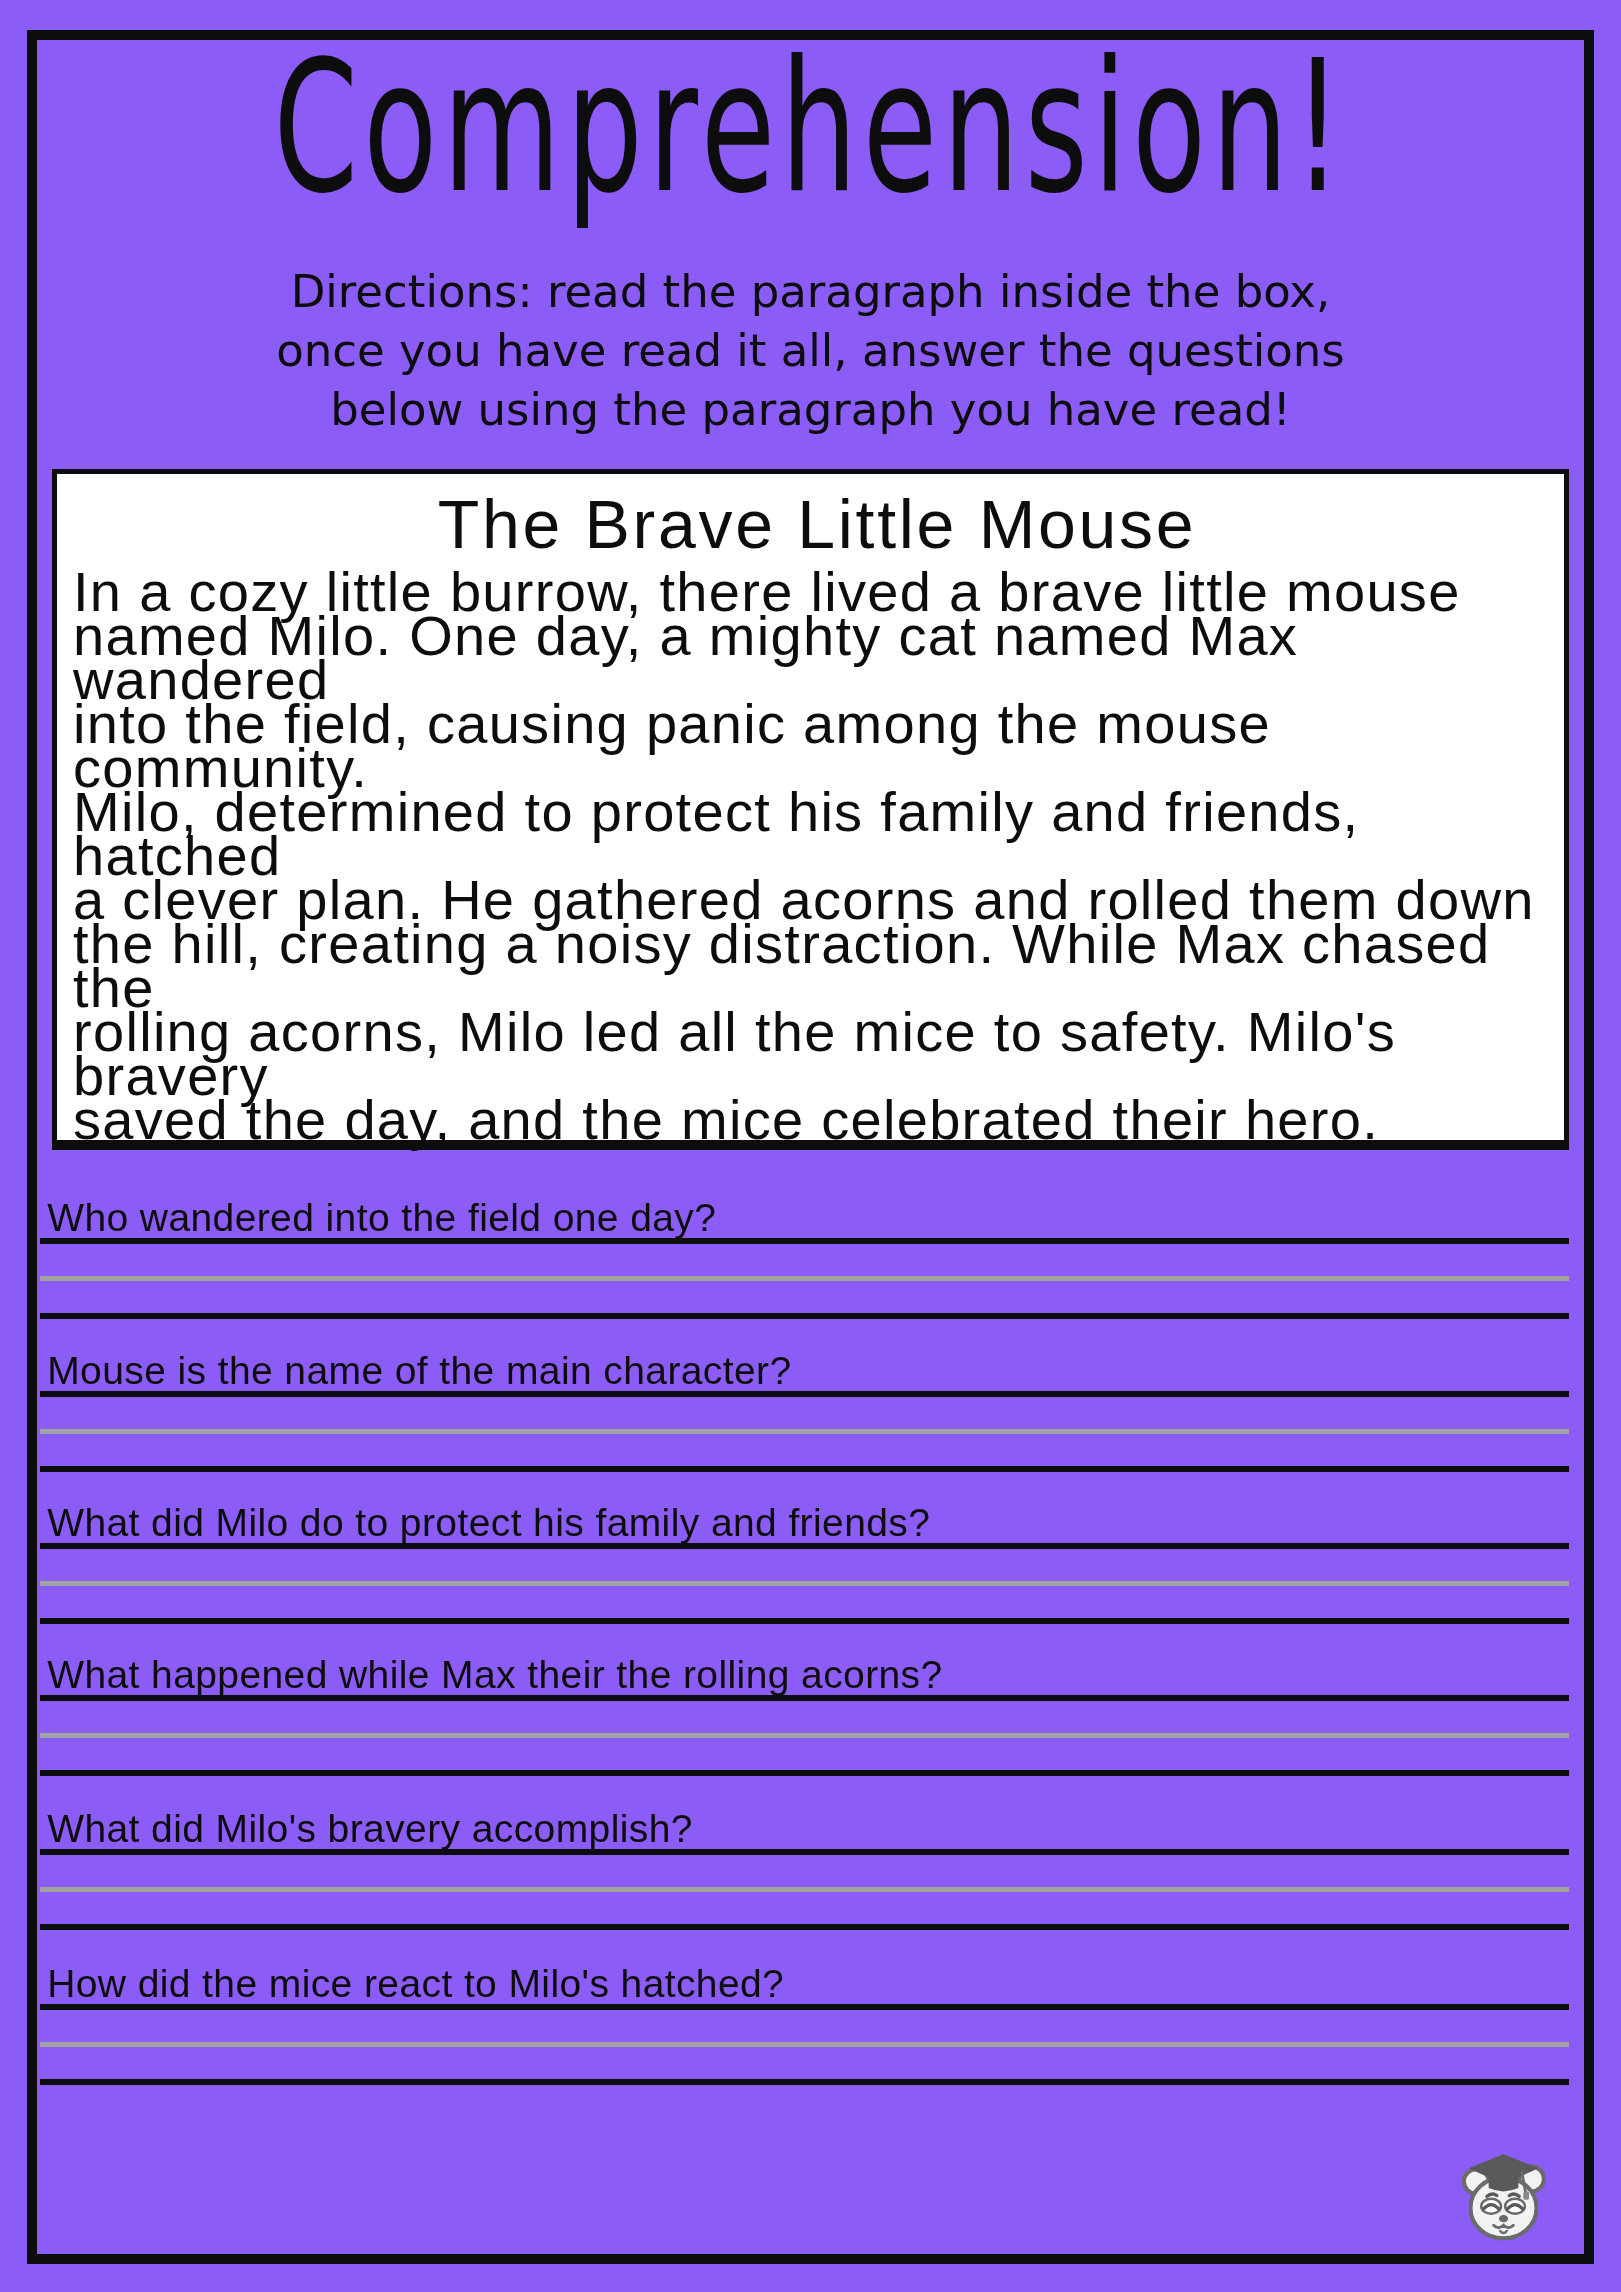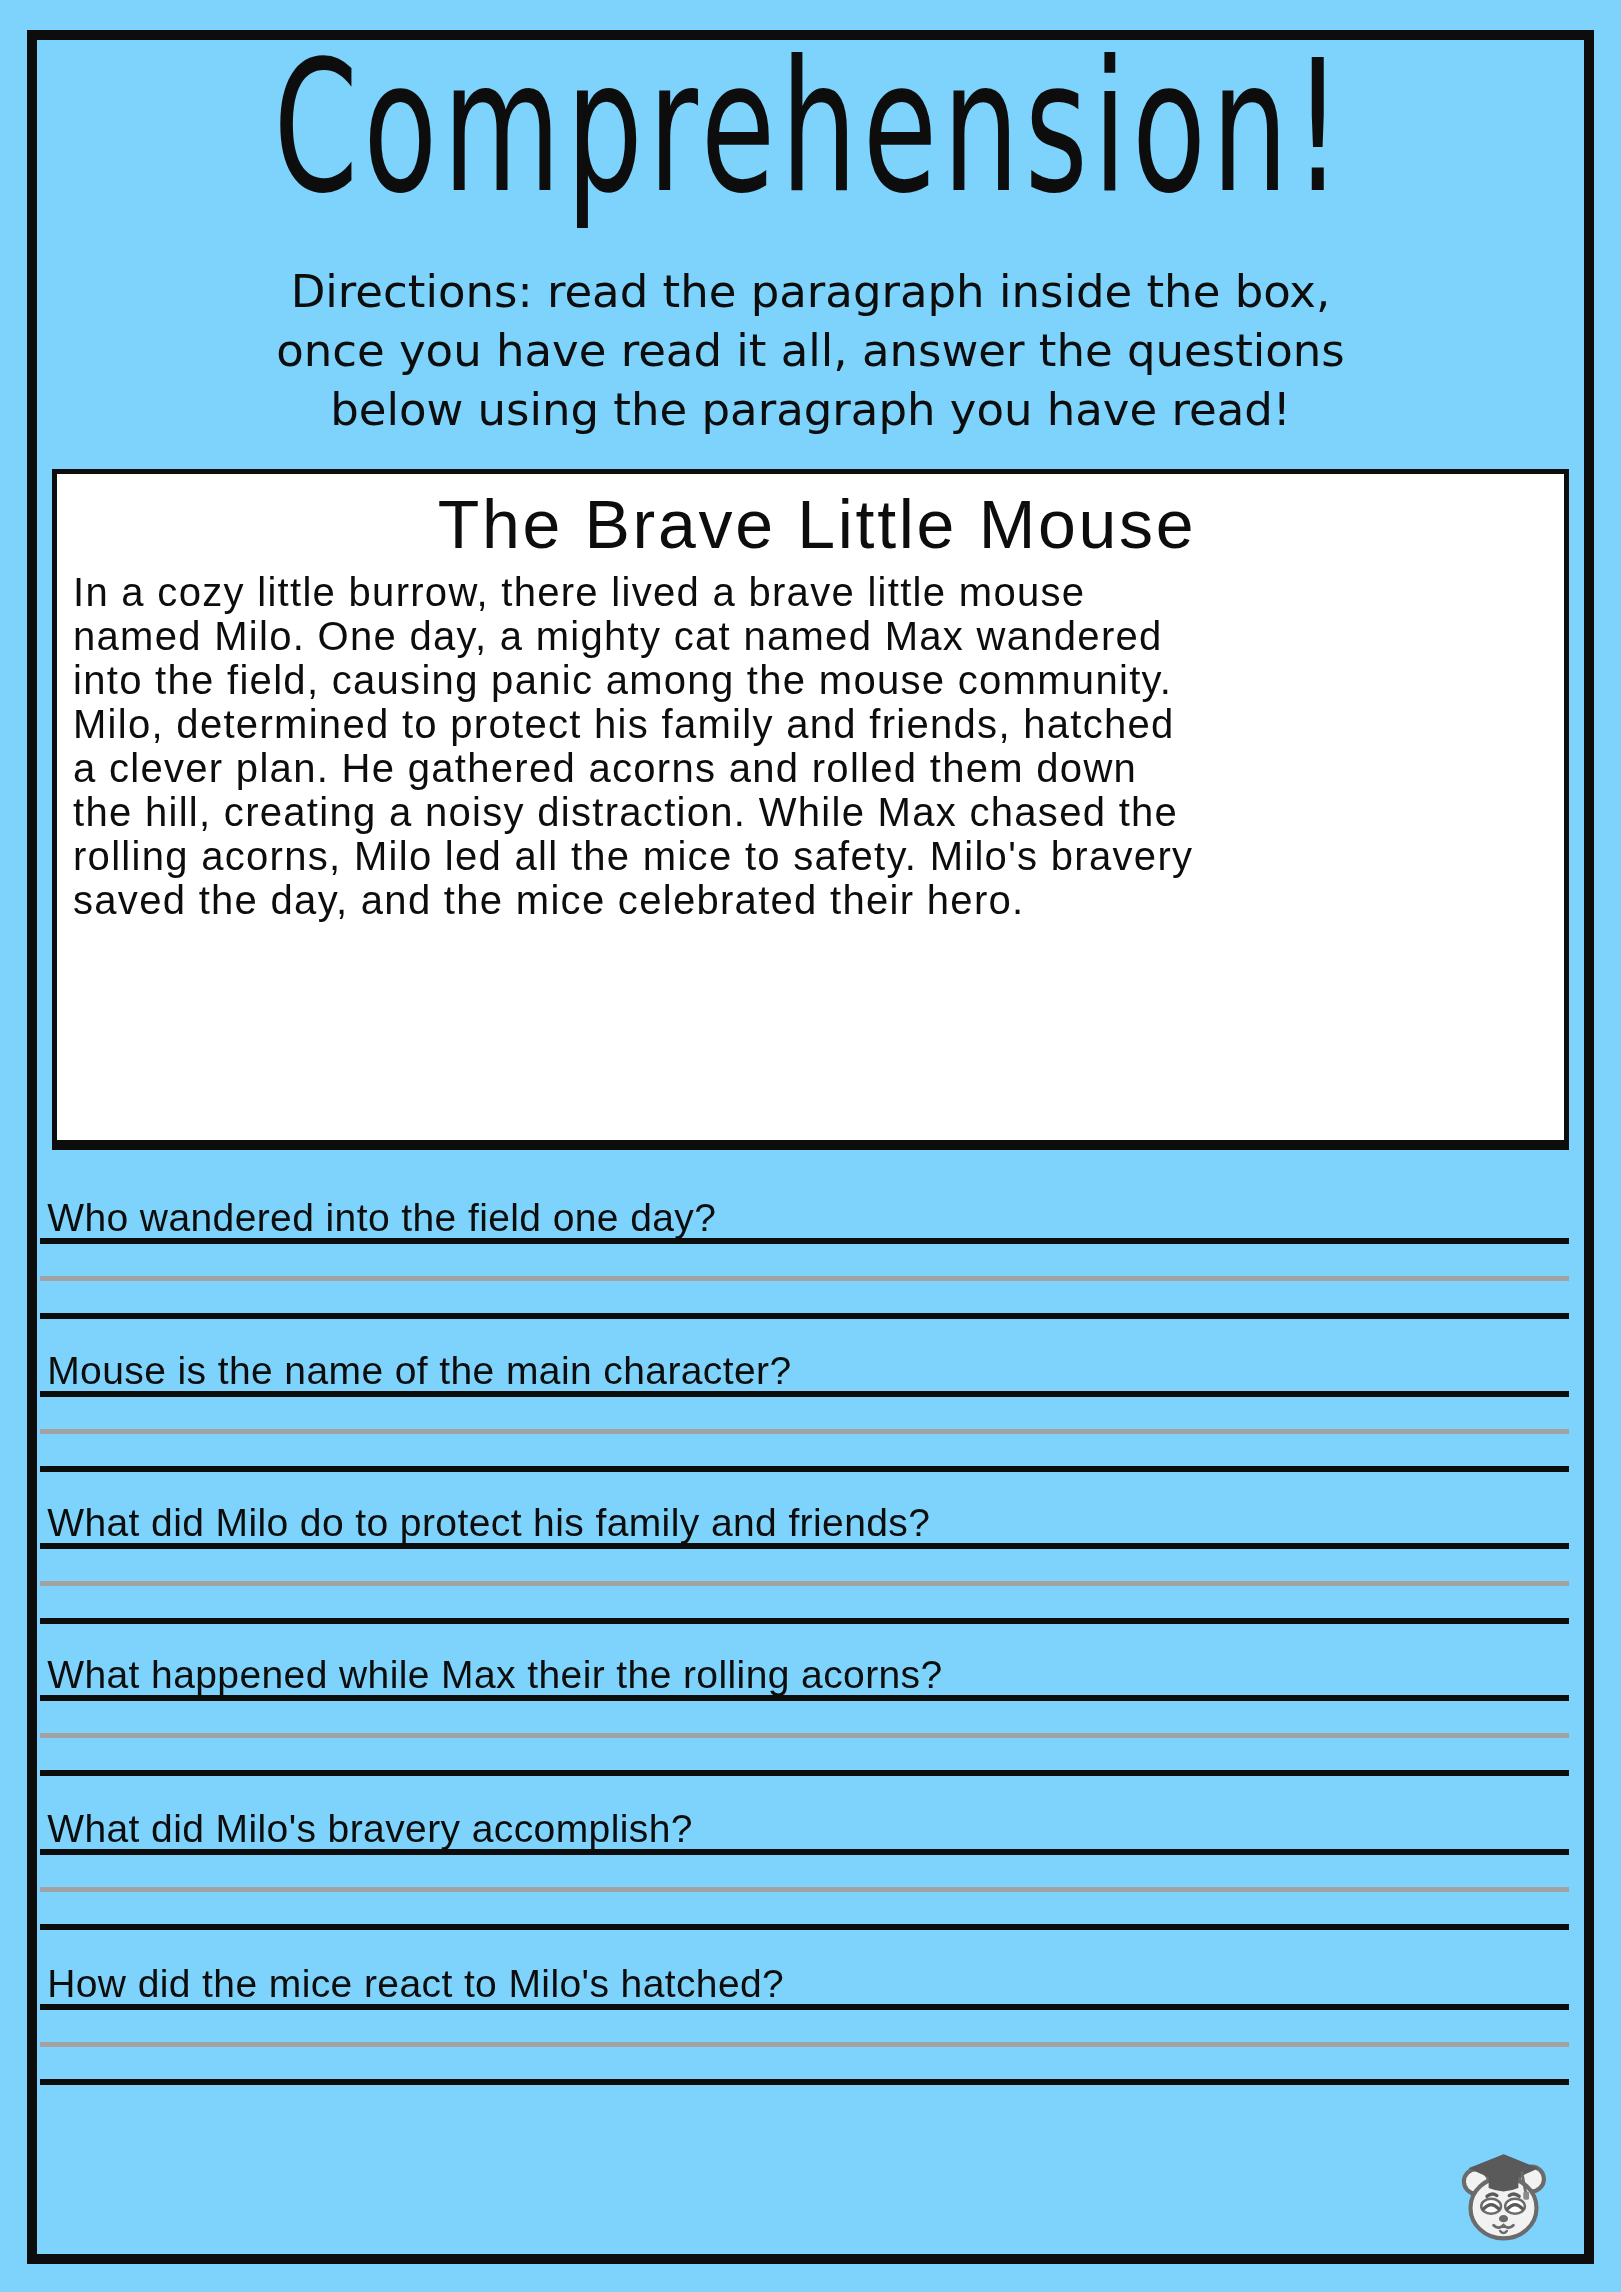--- a/index.html
+++ b/index.html
@@ -1,17 +1,17 @@
 <!DOCTYPE html>
 <html style="font-size:14.3px"><head>
 <meta charset="utf-8">
 <style>
   html,body { margin:0; padding:0; background:#ffffff; }
   .canvas {
-    position:relative; width:1621px; height:2293px; background:#7dd3fc;
+    position:relative; width:1621px; height:2293px; background:#8b5cf6;
     font-family:"Liberation Sans", sans-serif; color:#0d0d0d; overflow:hidden;
   }
   .page-border {
     position:absolute; left:27px; top:29.6px; width:1567px; height:2234px;
     border:10.7px solid #0d0d0d; box-sizing:border-box;
   }
   .page-title {
     position:absolute; top:21.5px; left:0; width:100%; text-align:center;
     font-family:"DejaVu Sans", sans-serif;
     font-size:121px; font-weight:normal; letter-spacing:5.4px;
@@ -25,21 +25,21 @@
   .story-box {
     position:absolute; left:52px; top:469px; width:1517px; height:681px;
     border:5.4px solid #0d0d0d; border-bottom-width:10.7px; box-sizing:border-box;
     background:#ffffff;
   }
   .story-title {
     margin-top:10.7px; text-align:center; font-size:68px; letter-spacing:2.7px;
     font-weight:normal; white-space:nowrap;margin-left:13px;
   }
   .story-text {
-    margin:7.2px 16px 0 16px; font-size:40px; line-height:44px;
+    margin:7.2px 16px 0 16px; font-size:56px; line-height:44px;
     letter-spacing:1.3px; white-space:pre-line;
   }
   .q-block { position:absolute; left:40px; width:1529px; height:134px;text-align:right; }
   .q-text {
     position:absolute; top:5.4px; left:7.2px; font-size:39px; line-height:47px;
     letter-spacing:0.4px; white-space:nowrap; z-index:2;
   }
   .q-underline { position:absolute; top:49px; left:0; width:100%; height:6.3px; background:#0d0d0d; z-index:1; }
   .q-line-gray { position:absolute; top:87px; left:0; width:100%; height:5.4px; background:#a2a2a2; }
   .q-line-black{ position:absolute; top:124px; left:0; width:100%; height:6.3px; background:#0d0d0d; }

